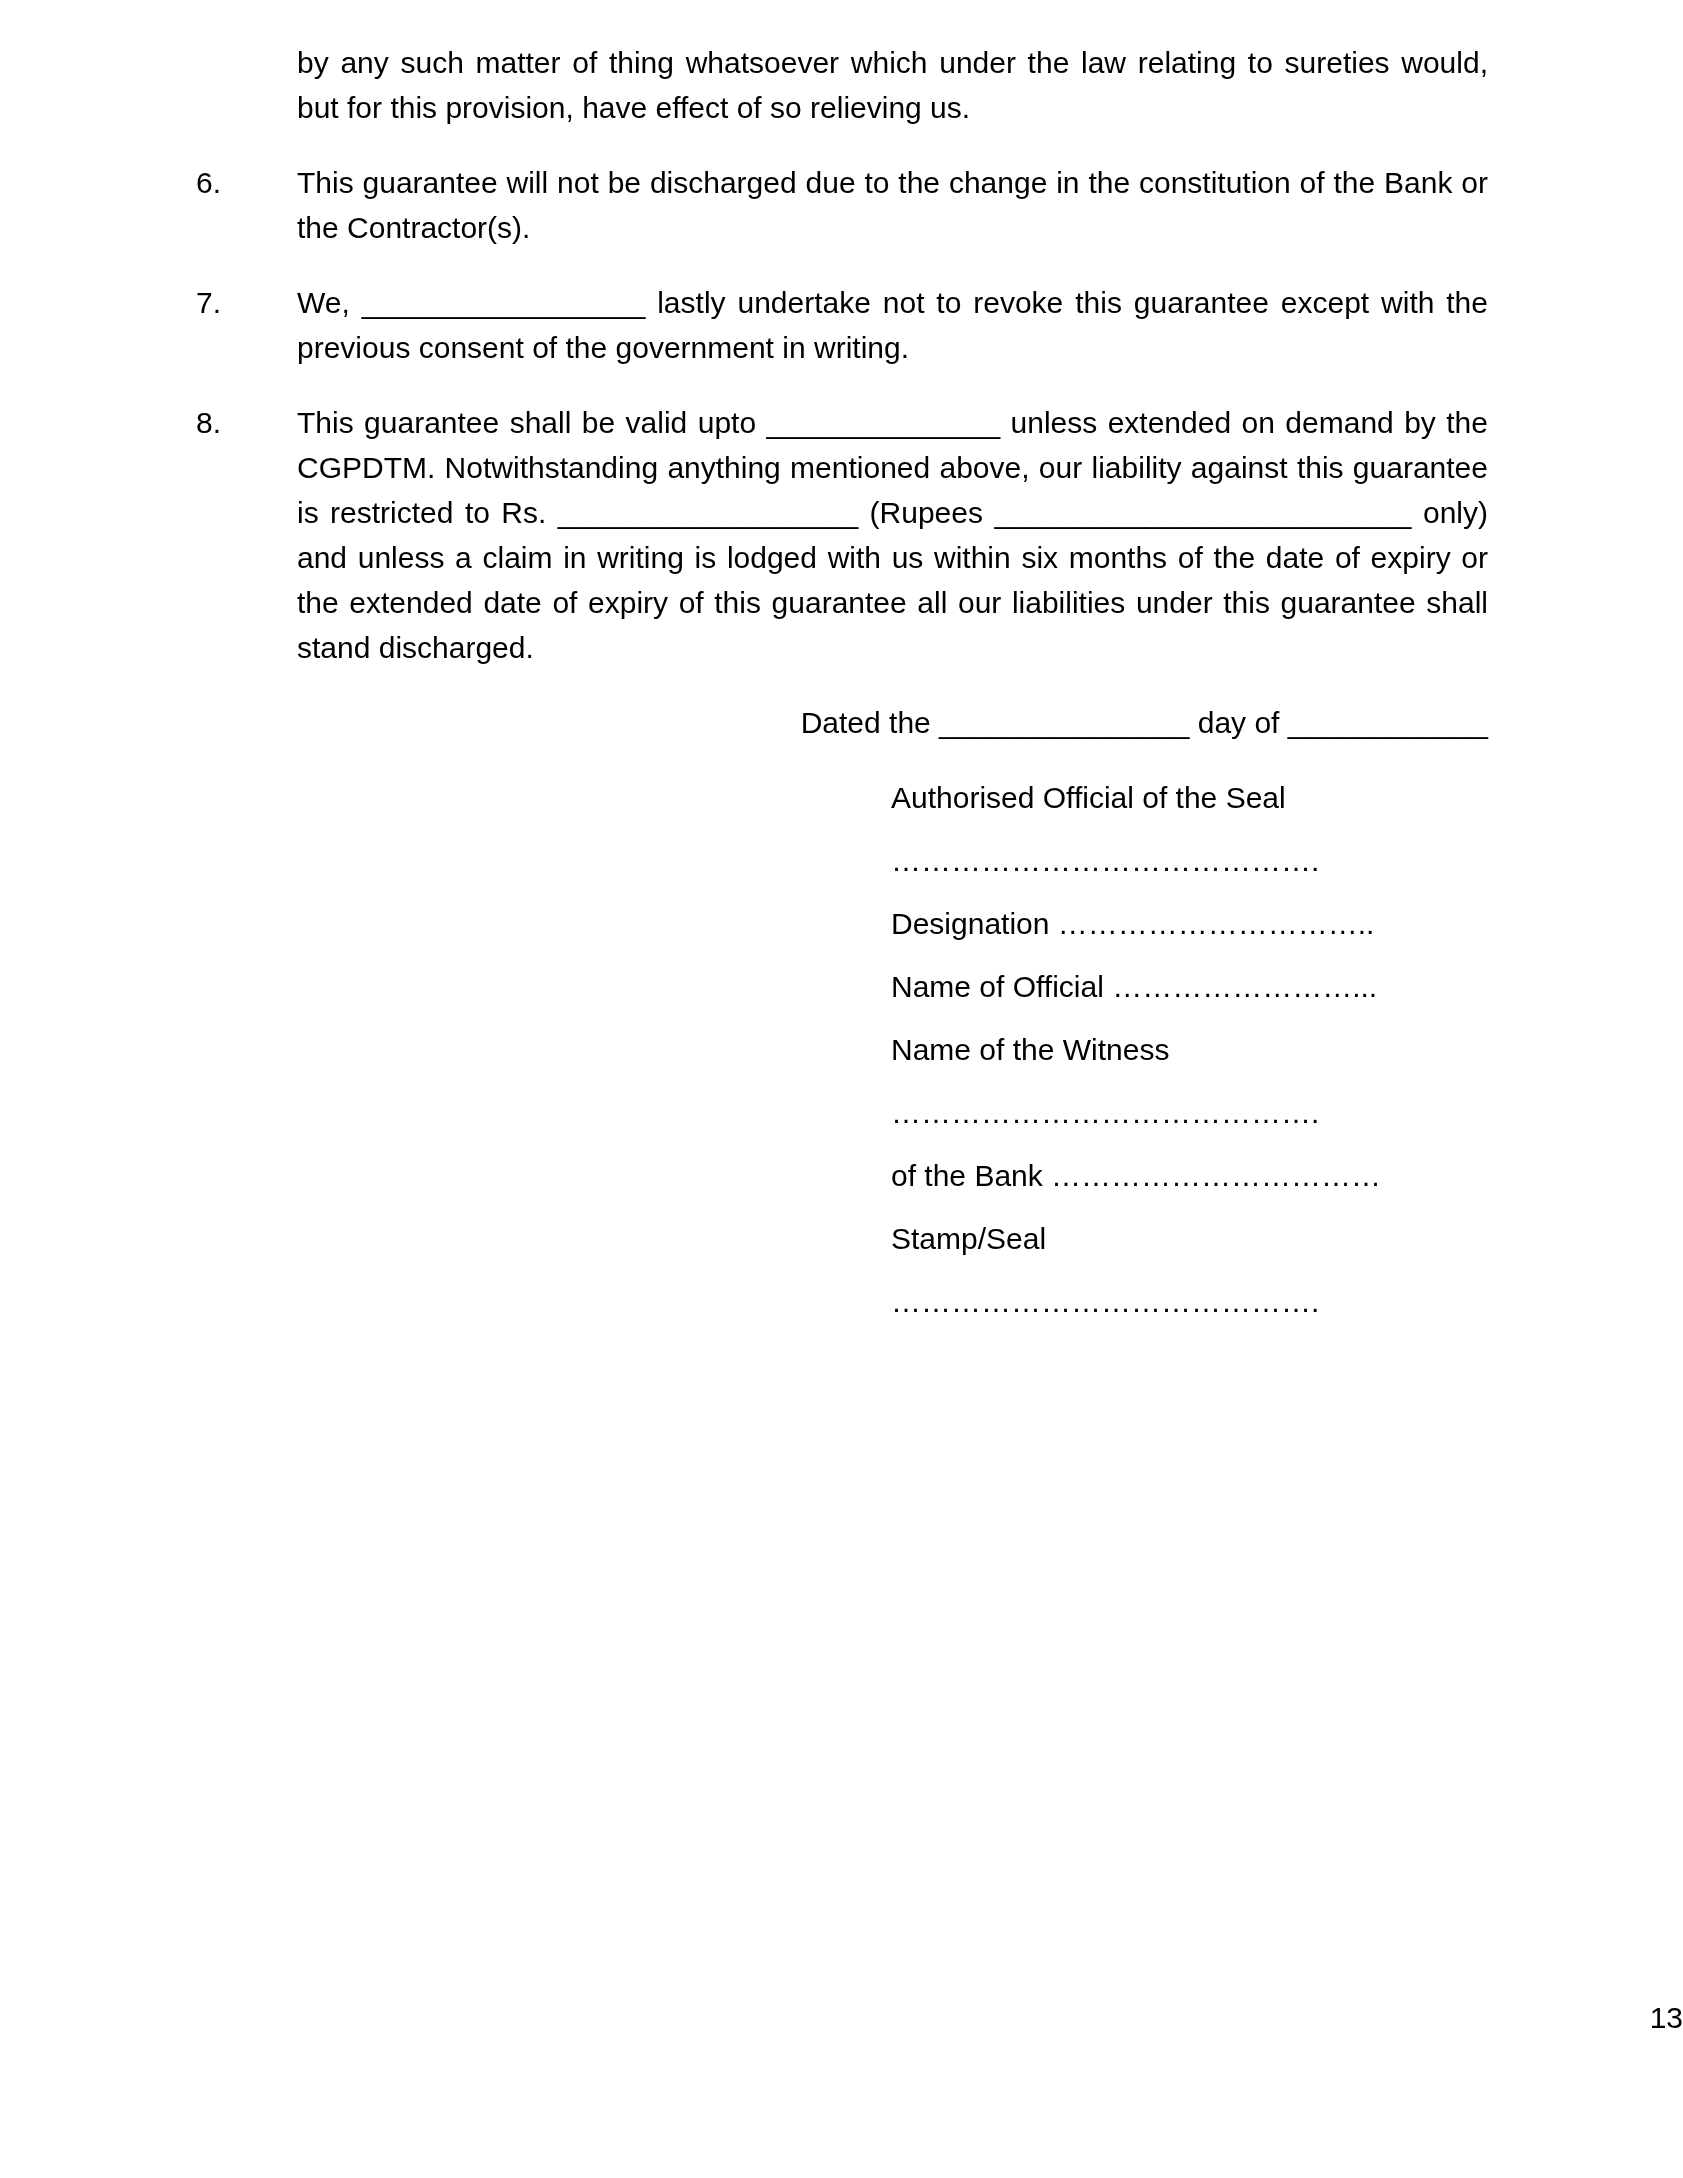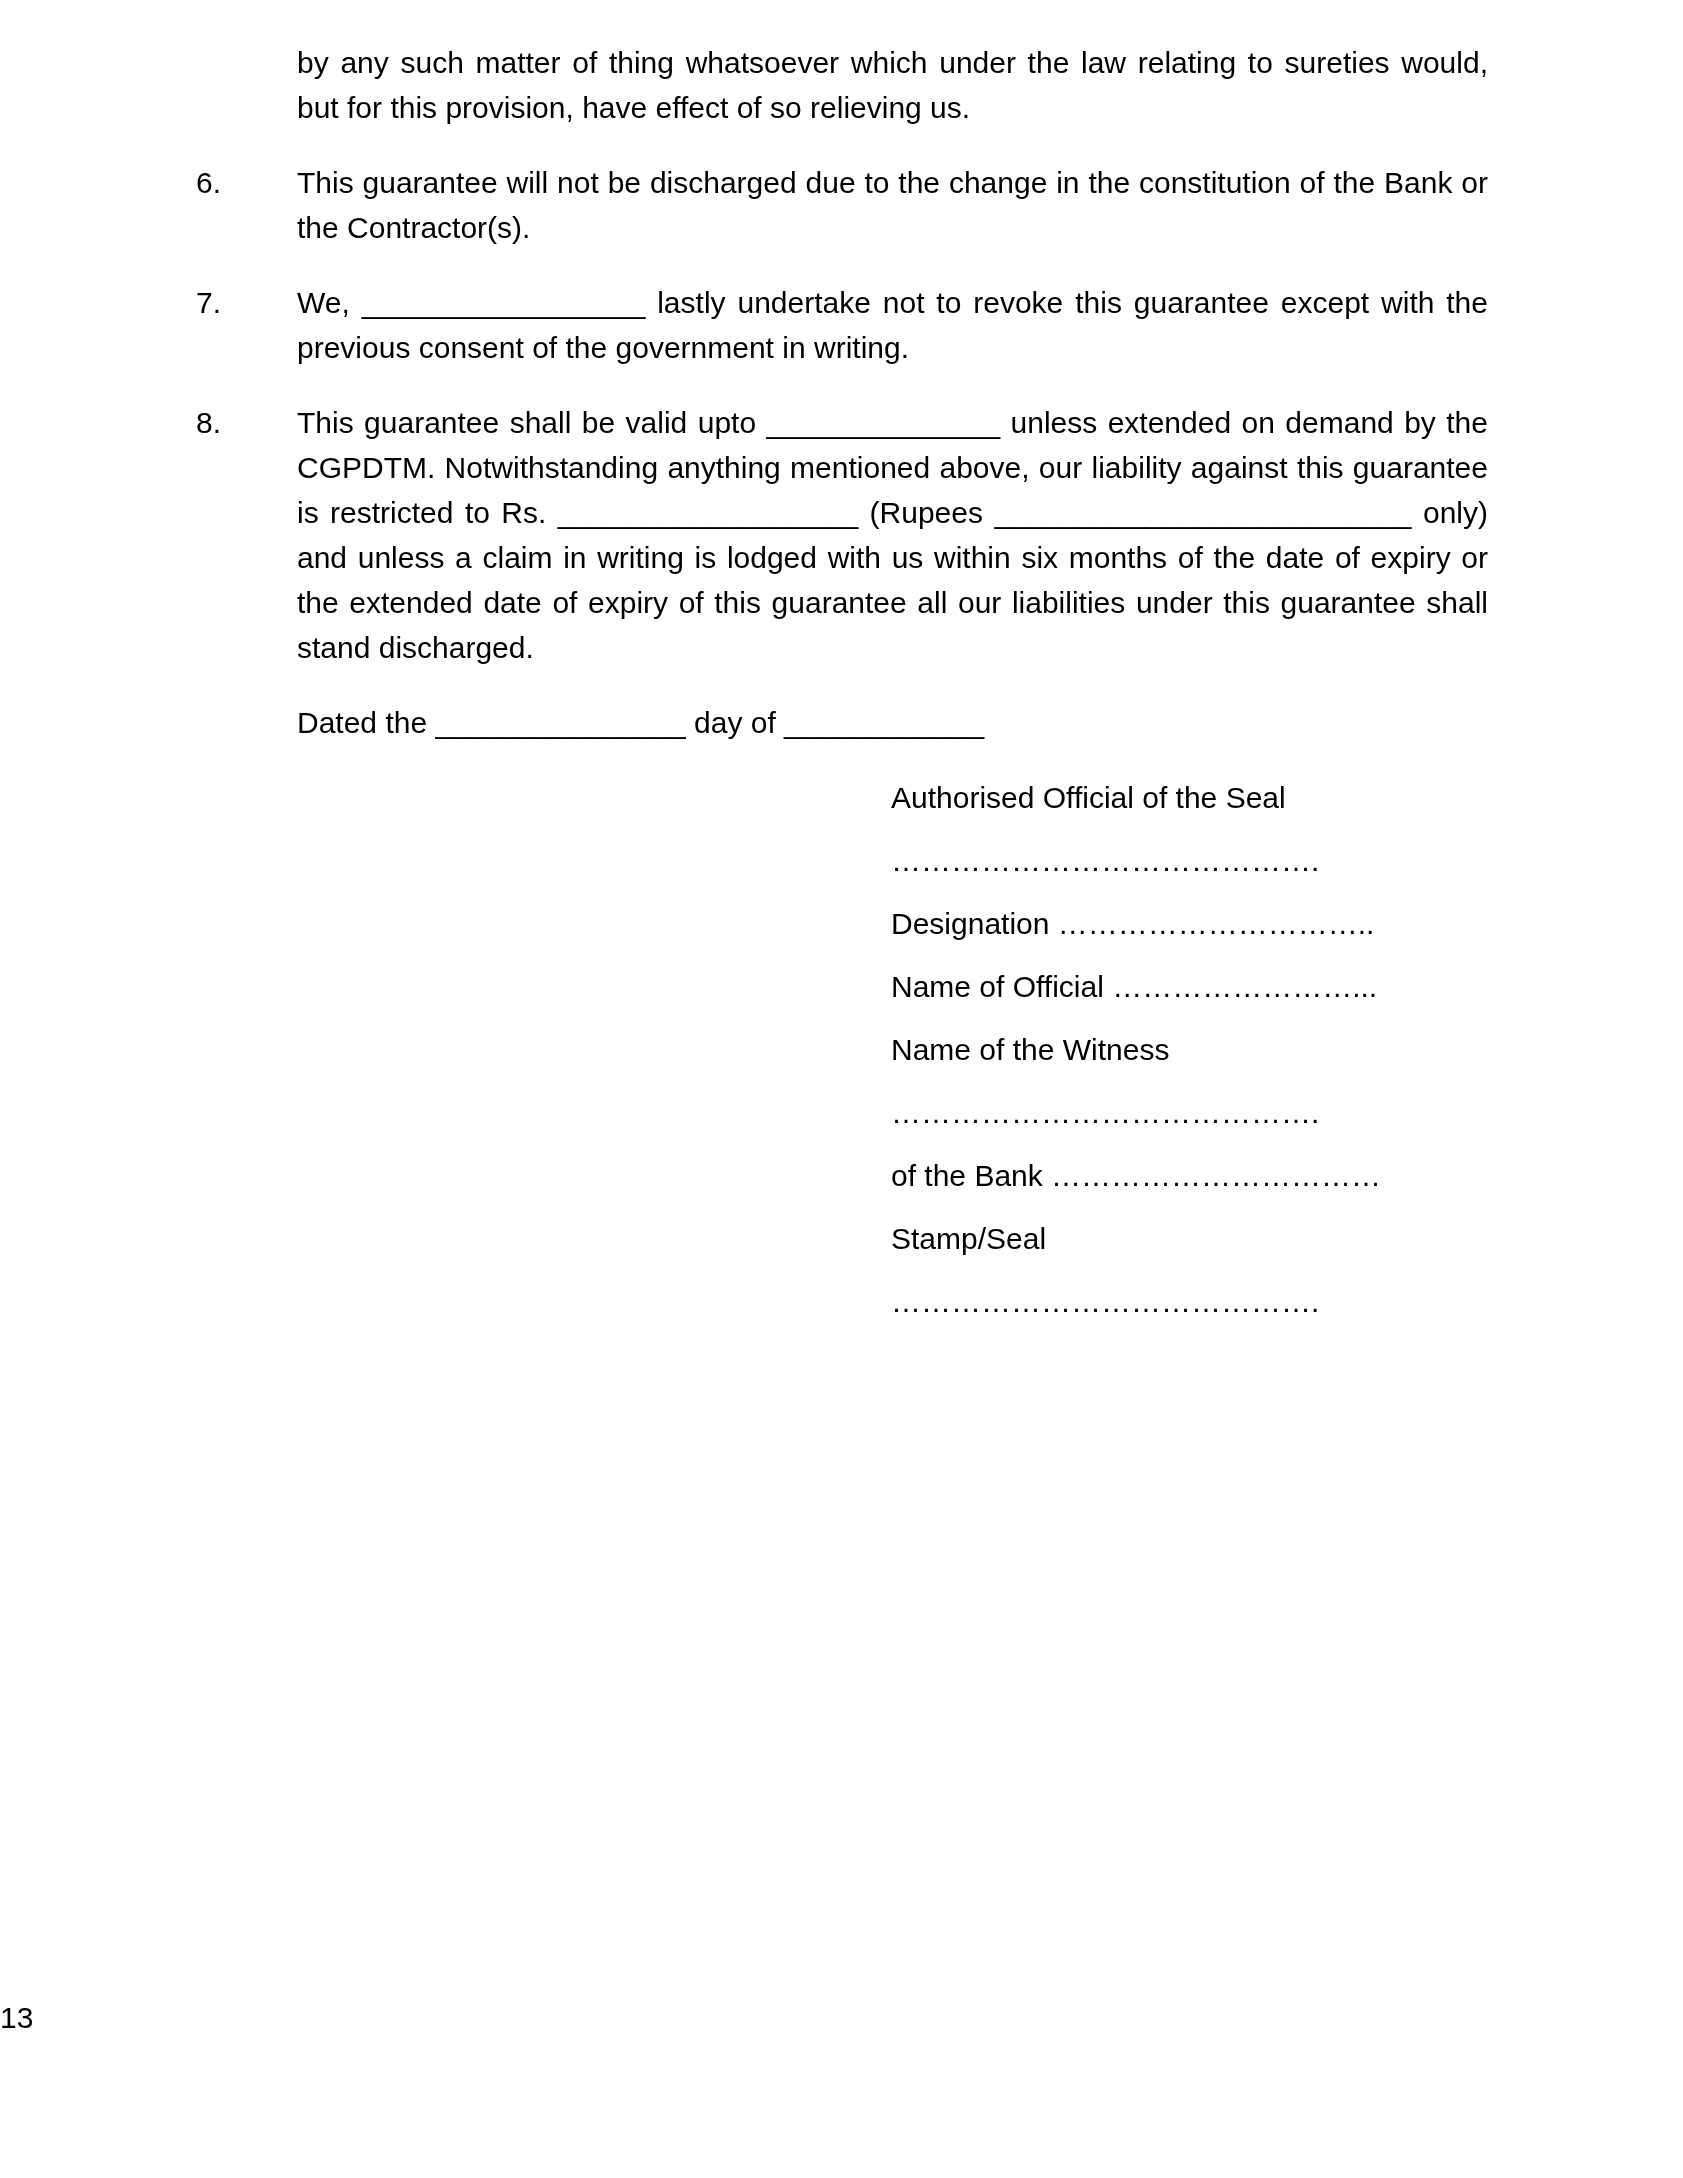--- a/index.html
+++ b/index.html
@@ -40,37 +40,37 @@
   .item .num {
     flex: 0 0 101px;
   }
   .item .txt {
     flex: 1 1 auto;
     text-align: justify;
   }
   .dated {
     margin-left: 101px;
     margin-bottom: 30px;
-    text-align: left;
+    text-align: right;
   }
   .sig-block {
     margin-left: 695px;
     margin-top: 16px;
   }
   .sig-line {
     line-height: 45px;
     margin: 0 0 18px 0;
     white-space: nowrap;
   }
   .page-number {
     position: absolute;
     left: 0;
     top: 1995px;
     width: 100%;
-    text-align: left;
+    text-align: right;
     line-height: 45px;
   }
 </style>
 </head>
 <body>
 
 <div class="page">
   <div class="content">
 
     <p class="para continuation">by any such matter of thing whatsoever which under the law relating to sureties would, but for this provision, have effect of so relieving us.</p>

